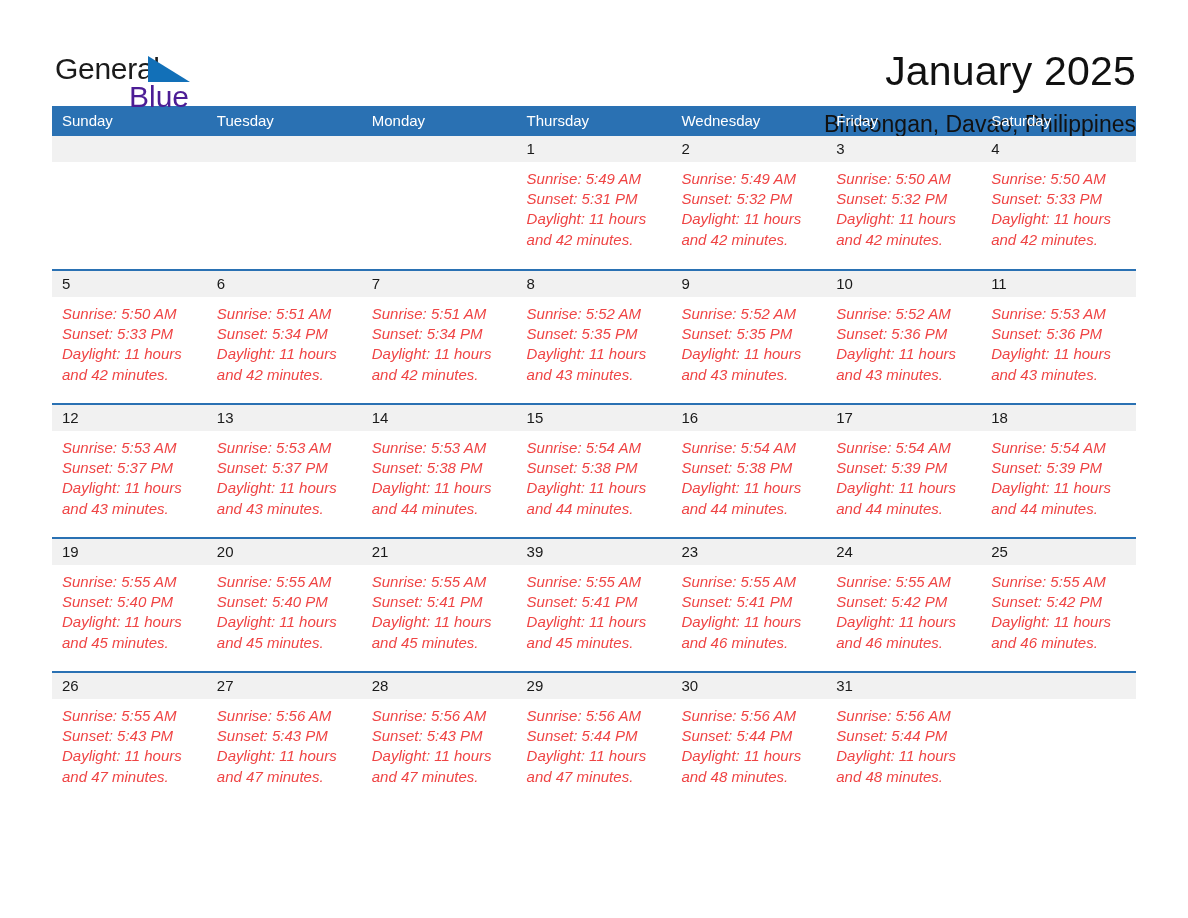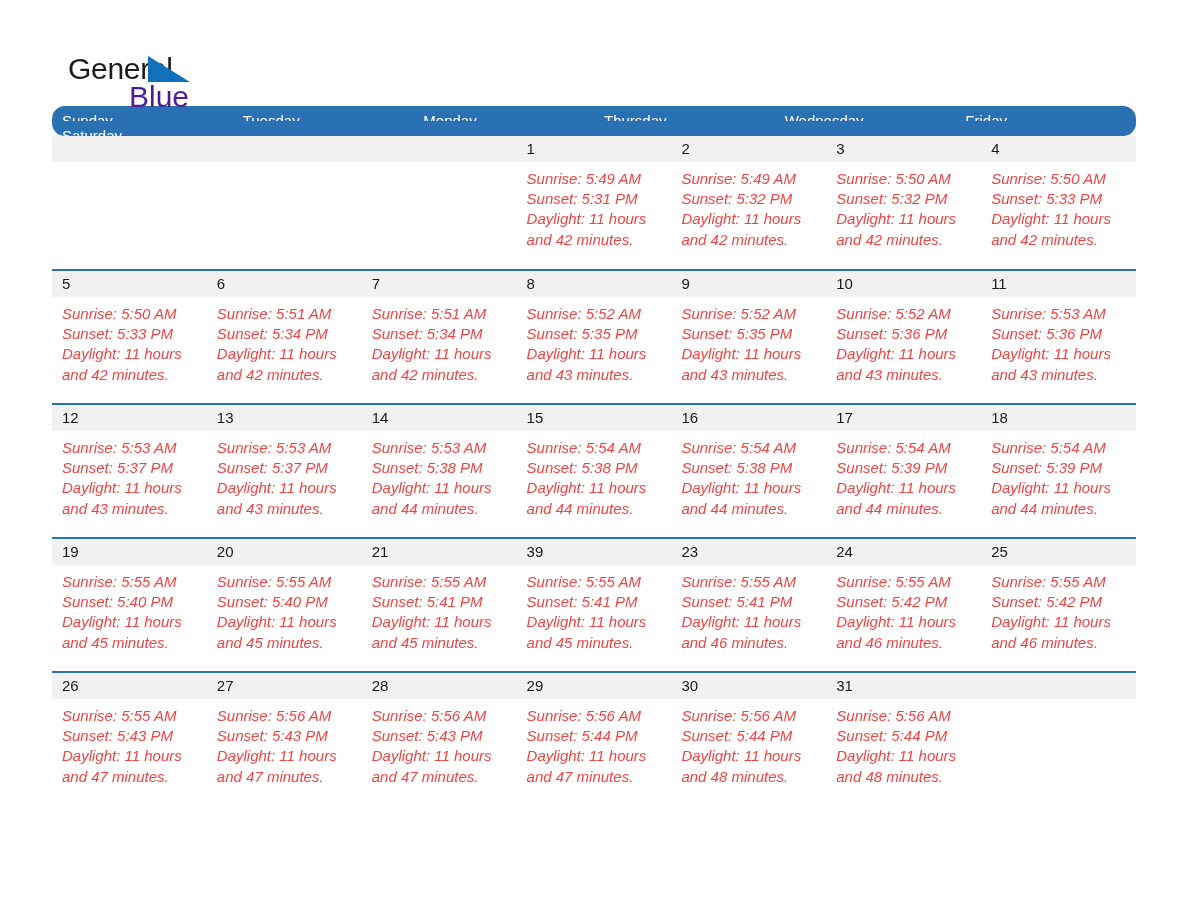--- a/index.html
+++ b/index.html
@@ -39,21 +39,21 @@
     flex: 0 0 auto;
   }
   .brand-general {
     font-size: 30px;
     line-height: 30px;
     color: #1b1b1b;
     letter-spacing: -0.3px;
     font-weight: 400;
     display: block;
     position: absolute;
-    left: 16px;
+    left: 3px;
     top: 10px;
   }
   .brand-tri {
     position: absolute;
     left: 96px;
     top: 12px;
     width: 0;
     height: 0;
     border-left: 42px solid #1270b8;
     border-top: 26px solid transparent;
@@ -88,24 +88,23 @@
     margin: 13px 0 0 0;
   }
 
   
   .calendar {
     width: 1084px;
     margin-top: 2px;
   }
   .weekdays {
     display: grid;
-    grid-template-columns: repeat(6, 1fr);
+    grid-template-columns: repeat(7, 1fr);
     background: #2a71b3;
     height: 30px;
-    border-radius: 13px;
   }
   .weekday {
     color: #ffffff;
     font-size: 15px;
     line-height: 30px;
     padding-left: 10px;
     font-weight: 400;
     white-space: nowrap;
     overflow: hidden;
   }
@@ -151,20 +150,24 @@
 <div class="page">
 
   <div class="topbar">
 
     <div class="brand">
       <span class="brand-general">General</span>
       <span class="brand-tri"></span>
       <span class="brand-blue">Blue</span>
     </div>
 
+    <div class="titles">
+      <h1 class="cal-title">January 2025</h1>
+      <div class="cal-subtitle">Bincongan, Davao, Philippines</div>
+    </div>
 
   </div>
 
   <div class="calendar">
 
     <div class="weekdays">
       <div class="weekday">Sunday</div>
       <div class="weekday">Tuesday</div>
       <div class="weekday">Monday</div>
       <div class="weekday">Thursday</div>

